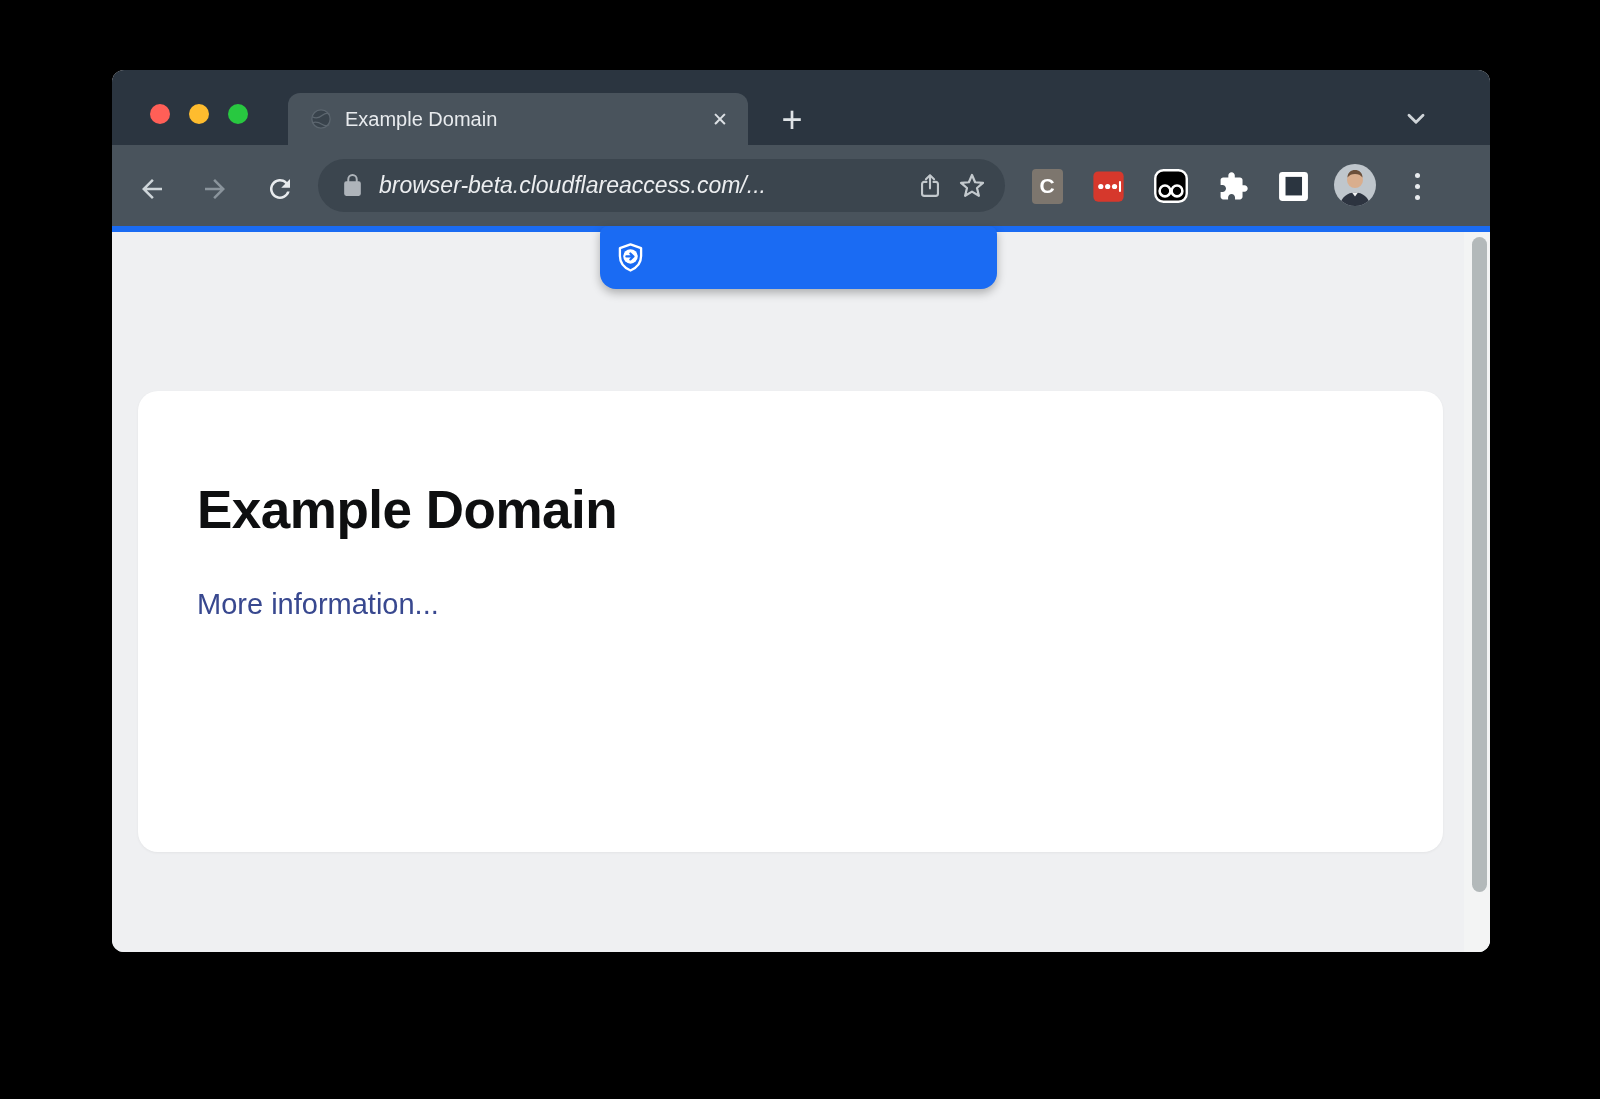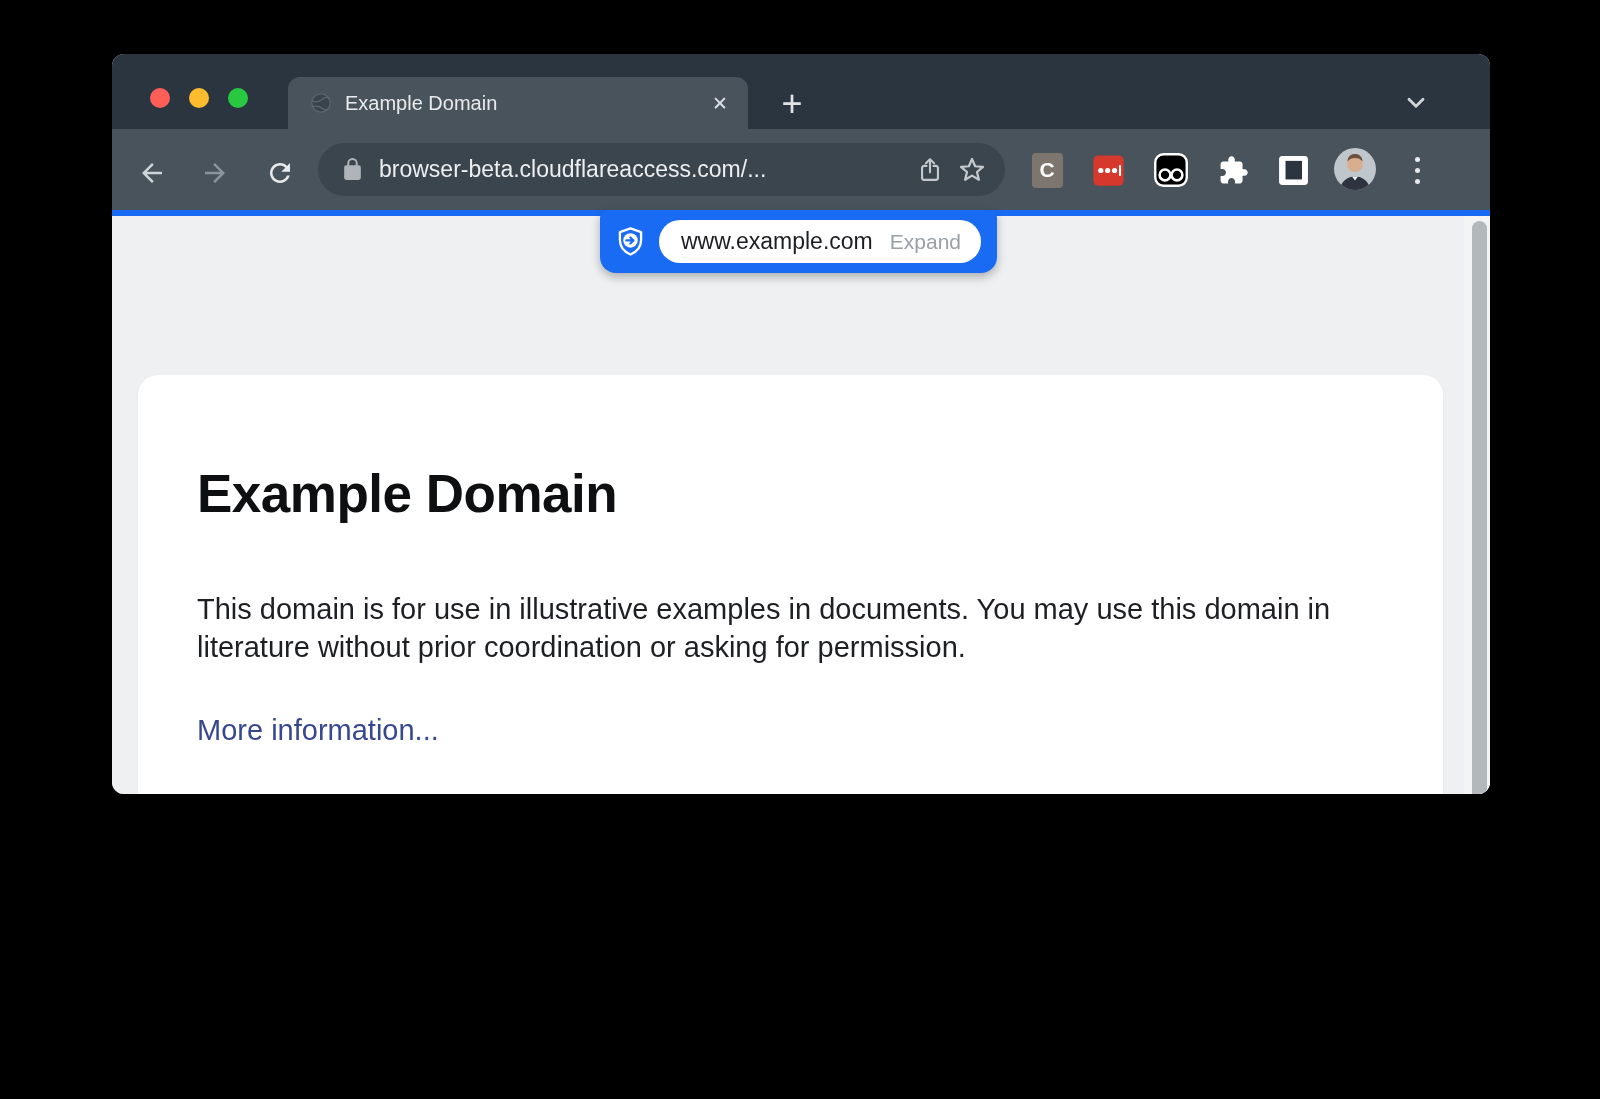--- a/index.html
+++ b/index.html
@@ -4,21 +4,21 @@
 <style>
   :root{
     --tabstrip:#2b3540; --toolbar:#49535c; --urlpill:#3b454e;
     --accent-blue:#1a6bf3; --page-bg:#eff0f2; --card-bg:#ffffff;
     --link-color:#38488f; --text-dark:#1d1f22; --ui-light:#e8ebee;
     --ui-dim:#8a949c; --scroll-thumb:#b3b9ba;
   }
   *{margin:0;padding:0;box-sizing:border-box;}
   html,body{width:1600px;height:1099px;background:#000;overflow:hidden;
     font-family:"Liberation Sans","DejaVu Sans",sans-serif;}
-  .window{position:absolute;left:112px;top:54px;width:1378px;height:740px;
+  .window{position:absolute;left:112px;top:70px;width:1378px;height:882px;
     border-radius:12px;overflow:hidden;background:var(--page-bg);}
   
   .tabstrip{position:relative;height:75px;background:var(--tabstrip);}
   .traffic{position:absolute;top:34px;width:20px;height:20px;border-radius:50%;}
   .t-red{left:38px;background:#ff5f57;}
   .t-yellow{left:77px;background:#febc2e;}
   .t-green{left:116px;background:#28c840;}
   .tab{position:absolute;left:176px;top:23px;width:460px;height:52px;
     background:var(--toolbar);border-radius:12px 12px 0 0;display:flex;align-items:center;}
   .favicon{margin-left:22px;width:22px;height:22px;flex:0 0 auto;}
@@ -34,21 +34,21 @@
   .toolbar{position:relative;height:81px;background:var(--toolbar);}
   .navbtn{position:absolute;top:24px;width:40px;height:40px;display:flex;
     align-items:center;justify-content:center;}
   .nav-back{left:20px;}
   .nav-fwd{left:83px;}
   .nav-reload{left:148px;}
   .urlbar{position:absolute;left:206px;top:14px;width:687px;height:53px;
     border-radius:27px;background:var(--urlpill);display:flex;align-items:center;}
   .lock{margin-left:22px;flex:0 0 auto;}
   .url-text{margin-left:14px;font-size:23px;color:#eceef0;flex:1 1 auto;
-    white-space:nowrap;overflow:hidden;}
+    white-space:nowrap;overflow:hidden;font-style:italic;}
   .url-action{flex:0 0 auto;width:42px;height:42px;display:flex;
     align-items:center;justify-content:center;}
   .url-action.star{margin-right:12px;}
   .ext{position:absolute;top:19px;width:44px;height:44px;display:flex;
     align-items:center;justify-content:center;}
   .ext-c{left:913px;}
   .ext-c .cbox{width:31px;height:35px;border-radius:4px;background:#7d766e;
     display:flex;align-items:center;justify-content:center;
     color:#fff;font-size:21px;font-weight:bold;}
   .ext-red{left:974px;}
@@ -210,29 +210,24 @@
   <div class="blueline"></div>
 
   <div class="content">
 
     <div class="iso-pill">
       <svg class="iso-shield" width="31" height="31" viewBox="0 0 24 24">
         <path d="M12 1.8l8.2 3v6.1c0 5.1-3.5 9.2-8.2 11.2-4.7-2-8.2-6.1-8.2-11.2V4.8l8.2-3z" fill="none" stroke="#fff" stroke-width="1.8" stroke-linejoin="round"></path>
         <circle cx="12" cy="11.2" r="5.6" fill="#fff"></circle>
         <path d="M8.8 11.2h5.4M11.9 8.9l2.4 2.3-2.4 2.3" fill="none" stroke="#1a6bf3" stroke-width="1.7" stroke-linecap="round" stroke-linejoin="round"></path>
       </svg>
-      <div class="iso-inner">
-        <span class="iso-domain">www.example.com</span>
-        <span class="iso-expand">Expand</span>
-      </div>
     </div>
 
     <div class="card">
       <h1>Example Domain</h1>
-      <p>This domain is for use in illustrative examples in documents. You may use this domain in literature without prior coordination or asking for permission.</p>
       <a href="#">More information...</a>
     </div>
 
     <div class="scroll-track">
       <div class="scroll-thumb"></div>
     </div>
   </div>
 
 </div>
 

